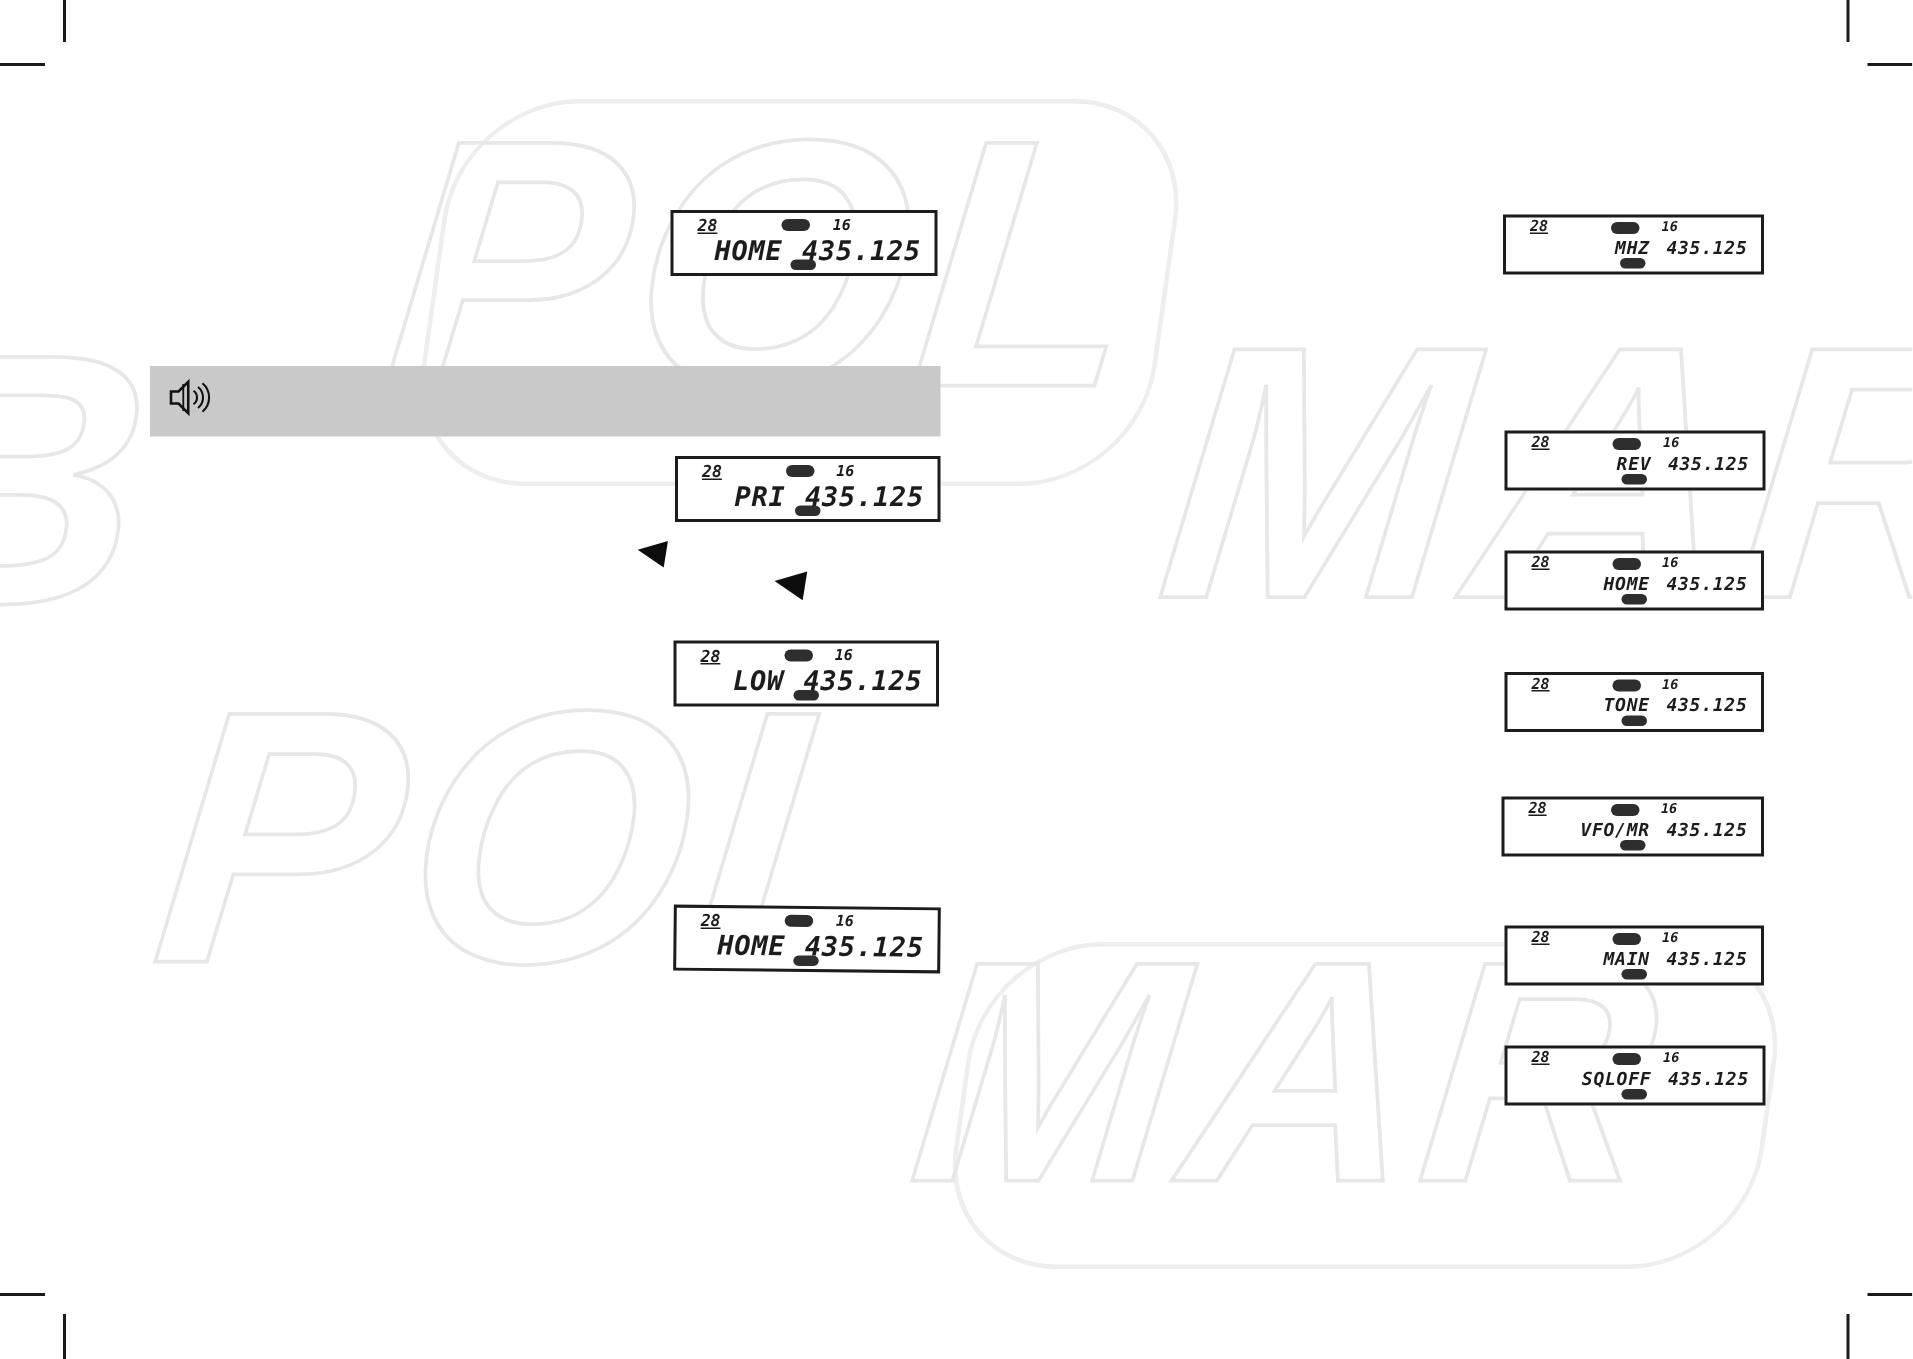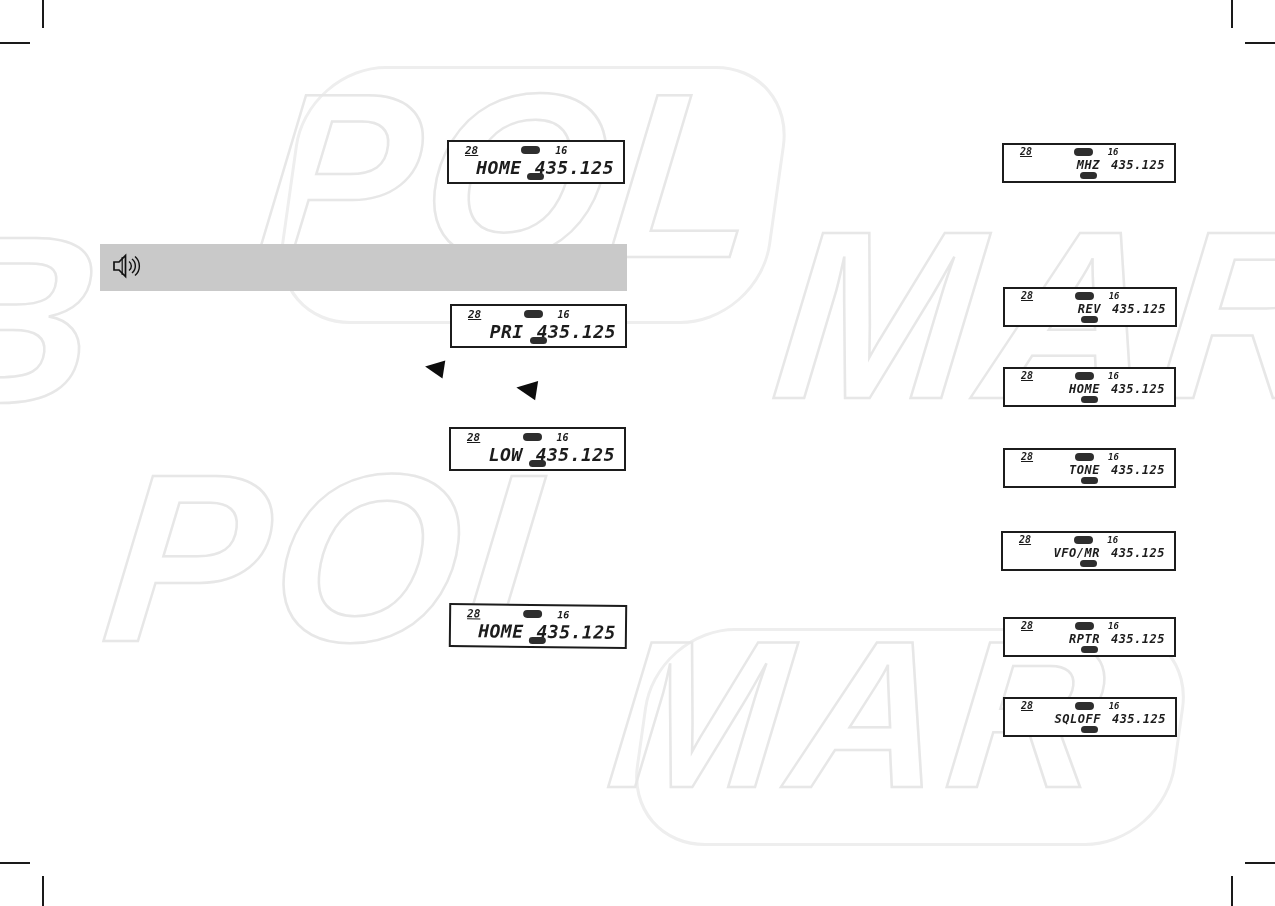--- a/index.html
+++ b/index.html
@@ -240,21 +240,21 @@
       <span>435.125</span>
     </div>
     <span class="badge-bottom"></span>
   </div>
 
   <div class="lcd sm lcd-scan">
     <span class="tl">28</span>
     <span class="badge-top"></span>
     <span class="tr">16</span>
     <div class="lcd-main">
-      <span>RPTR</span>
+      <span>MAIN</span>
       <span>435.125</span>
     </div>
     <span class="badge-bottom"></span>
   </div>
 
   <div class="lcd sm lcd-sqloff">
     <span class="tl">28</span>
     <span class="badge-top"></span>
     <span class="tr">16</span>
     <div class="lcd-main">

